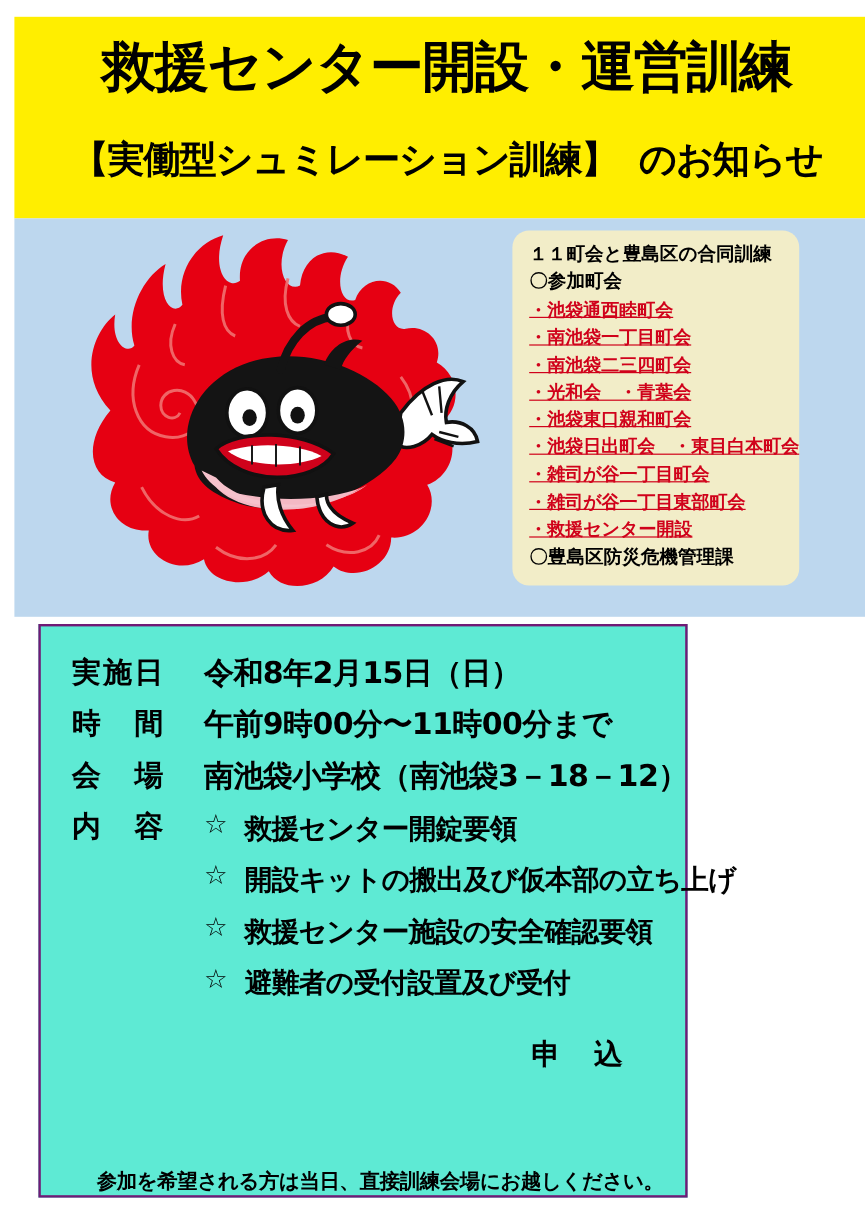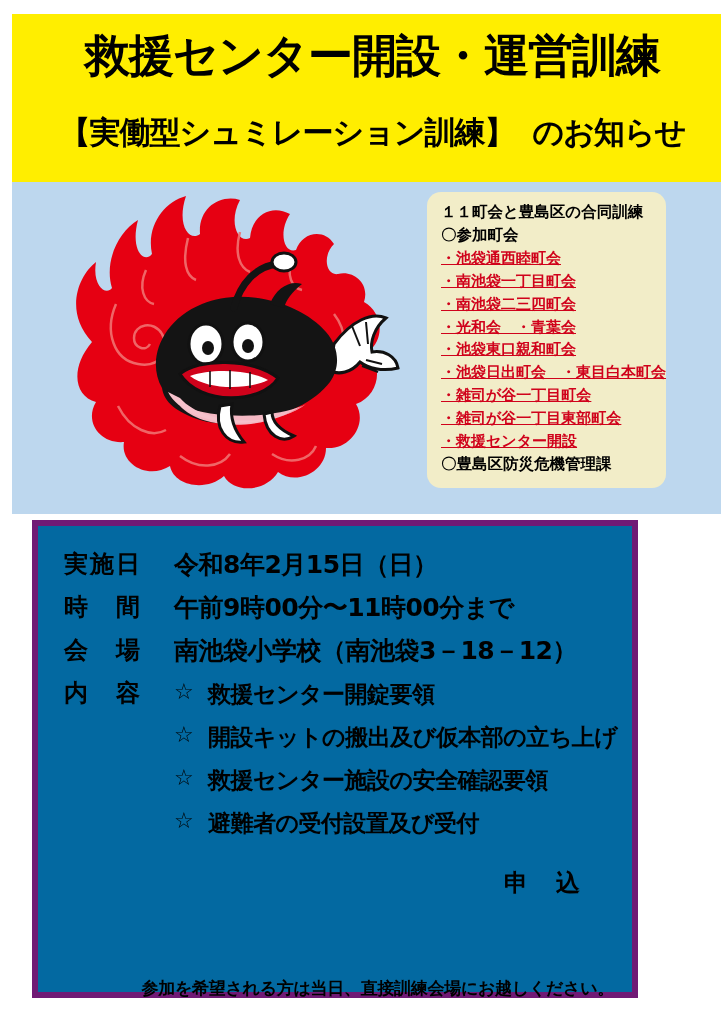--- a/index.html
+++ b/index.html
@@ -137,24 +137,24 @@
     font-weight: bold;
     white-space: nowrap;
     font-family: "DejaVu Sans", "Liberation Sans", sans-serif;
   }
 
   
   .details-box {
     position: absolute;
     left: 20px;
     top: 520px;
-    width: 606px;
+    width: 541px;
     height: 478px;
-    background: #0369a1;
-    border: 6px solid #701a75;
+    background: #5eead4;
+    border: 2px solid #701a75;
     box-sizing: border-box;
     padding: 22px 18px 10px 26px;
   }
   .row {
     display: flex;
     align-items: flex-start;
     margin-bottom: 10px;
   }
   .row-label {
     width: 110px;

